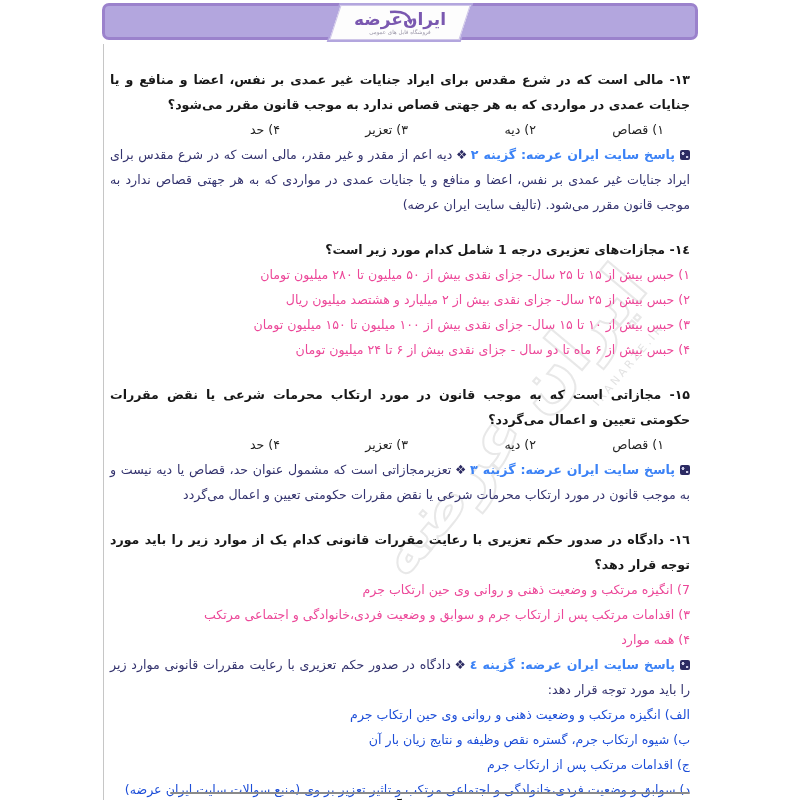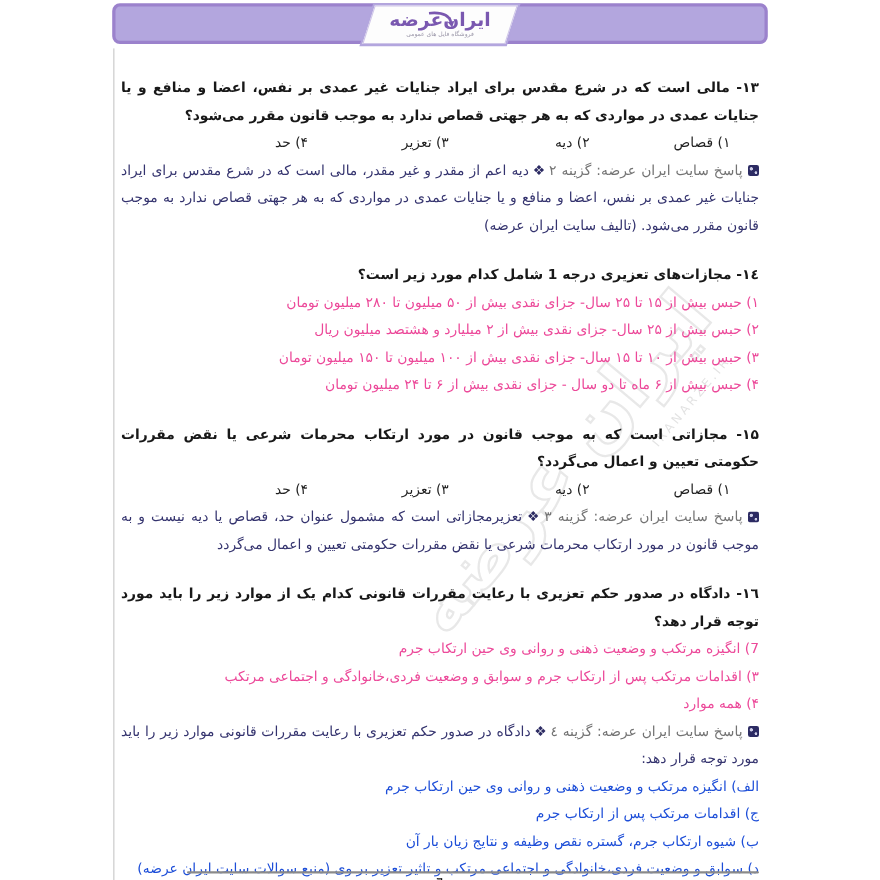--- a/index.html
+++ b/index.html
@@ -49,21 +49,21 @@
   
   .content{
     position:absolute;top:47px;right:110px;left:110px;z-index:1;
     direction:rtl;text-align:right;color:#1f1f1f;font-size:12.6px;line-height:25px;
   }
   .q-stem{font-weight:bold;color:#181818;text-align:justify;margin-top:20px;}
   .opts-row{display:flex;padding-right:26px;}
   .opts-row .opt{width:128px;flex:none;}
   .opt-line{color:#ec4899;}
   .answer{color:#34336e;text-align:justify;}
-  .answer .ans-label{font-weight:normal;color:#737373;margin-top:24px;}
+  .answer .ans-label{font-weight:bold;color:#3b82f6;margin-top:24px;}
   .answer .ans-marker{font-weight:bold;color:#2c2b63;padding:0 3px;}
   .ans-badge{
     display:inline-block;width:10px;height:10px;border-radius:2px;background:#2c2b63;
     margin-left:5px;vertical-align:-1px;
     background-image:radial-gradient(circle at 30% 35%, #cfcfe8 0 1.2px, transparent 1.8px),
                      radial-gradient(circle at 72% 70%, #cfcfe8 0 1px, transparent 1.5px);
   }
   .ans-item{color:#1d4ed8;}
 
   
@@ -134,22 +134,22 @@
 
     <div class="q-block">
       <div class="q-stem">۱٦- دادگاه در صدور حکم تعزیری با رعایت مقررات قانونی کدام یک از موارد زیر را باید مورد توجه قرار دهد؟</div>
       <div class="opt-line">7) انگیزه مرتکب و وضعیت ذهنی و روانی وی حین ارتکاب جرم</div>
       <div class="opt-line">۳) اقدامات مرتکب پس از ارتکاب جرم و سوابق و وضعیت فردی،خانوادگی و اجتماعی مرتکب</div>
       <div class="opt-line">۴) همه موارد</div>
       <div class="answer">
         <span class="ans-badge"></span><span class="ans-label">پاسخ سایت ایران عرضه: گزینه ٤</span><span class="ans-marker">❖</span><span class="ans-text">دادگاه در صدور حکم تعزیری با رعایت مقررات قانونی  موارد زیر را باید مورد توجه قرار دهد:</span>
       </div>
       <div class="ans-item">الف) انگیزه مرتکب و وضعیت ذهنی و روانی وی حین ارتکاب جرم</div>
+      <div class="ans-item">ب) شیوه ارتکاب جرم، گستره نقص وظیفه و نتایج زیان بار آن</div>
       <div class="ans-item">ج) اقدامات مرتکب پس از ارتکاب جرم</div>
-      <div class="ans-item">ب) شیوه ارتکاب جرم، گستره نقص وظیفه و نتایج زیان بار آن</div>
       <div class="ans-item">د) سوابق و وضعیت فردی،خانوادگی و اجتماعی مرتکب و تاثیر تعزیر بر وی (منبع سوالات سایت ایران عرضه)</div>
     </div>
 
   </div>
 
   <div class="footer">
     <div class="footer-line"></div>
     <div class="footer-page">٦</div>
 
   </div>

